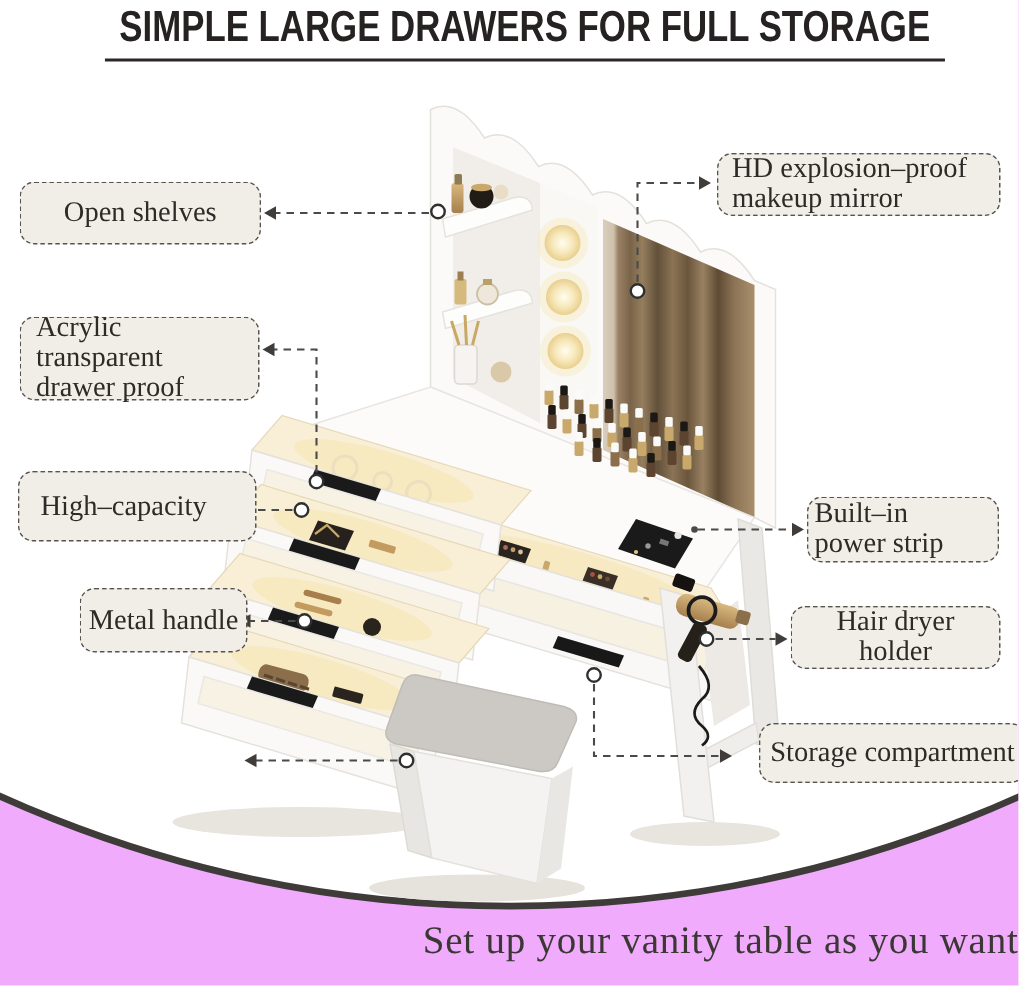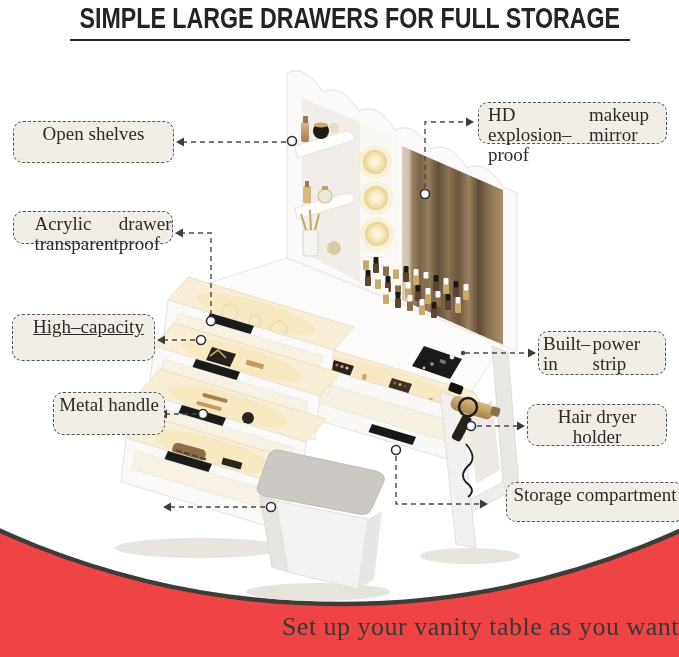--- a/index.html
+++ b/index.html
@@ -1,27 +1,27 @@
 <!DOCTYPE html>
 <html><head>
 <meta charset="utf-8">
 <style>
   html,body{margin:0;padding:0;background:#ffffff;}
-  .stage{position:relative;width:679px;height:657px;background:#ef4444;overflow:hidden;
+  .stage{position:relative;width:679px;height:657px;background:#f0abfc;overflow:hidden;
          font-family:"Liberation Serif", serif;}
   svg.scene{position:absolute;left:0;top:0;width:679px;height:657px;display:block;}
   .title{position:absolute;top:2px;left:0;width:100%;text-align:center;
          font-family:"Liberation Sans", sans-serif;z-index:5;}
   .title-inner{display:inline-block;font-size:29px;font-weight:bold;color:#262222;
          letter-spacing:0px;transform:scaleX(0.80);transform-origin:center top;
          border-bottom:2px solid #2B2727;padding:0 12px 4px 12px;white-space:nowrap;}
   .caption{position:absolute;top:612px;left:0;width:100%;text-align:right;
          font-size:26px;color:#3B3734;letter-spacing:0.5px;z-index:5;}
   .label{position:absolute;background:#F1EEE7;border:1.6px dashed #57534F;border-radius:10px;
-         color:#2E2A27;font-size:19px;line-height:1.05;display:flex;flex-direction:row;
+         color:#2E2A27;font-size:19px;line-height:1.05;display:flex;flex-direction:column;
          justify-content:center;text-align:center;box-sizing:border-box;padding:2px 4px;z-index:4;}
   .label.align-left{text-align:left;}
   .label .l2:empty{display:none;}
 </style>
 </head>
 <body>
 
 <div class="stage">
 
   <svg class="scene" viewBox="0 0 679 657">
@@ -279,25 +279,25 @@
   </svg>
 
   <div class="title">
     <span class="title-inner">SIMPLE LARGE DRAWERS FOR FULL STORAGE</span>
   </div>
 
   <div class="label" style="left:13px;top:121px;width:161px;height:42px;">
     <span class="l1">Open shelves</span>
 
   </div>
-  <div class="label align-left" style="left:13px;top:211px;width:160px;height:33px;padding-left:24px;">
+  <div class="label align-left" style="left:13px;top:211px;width:160px;height:56px;padding-left:10px;">
     <span class="l1">Acrylic transparent</span>
     <span class="l2">drawer proof</span>
   </div>
-  <div class="label align-left" style="left:12px;top:314px;width:143px;height:47px;padding-left:14px;text-decoration:underline;">
+  <div class="label align-left" style="left:12px;top:314px;width:159px;height:47px;padding-left:14px;">
     <span class="l1">High–capacity</span>
   </div>
   <div class="label" style="left:13px;top:392px;width:112px;height:43px;margin-left:40px;">
     <span class="l1">Metal handle</span>
 
   </div>
   <div class="label align-left" style="left:478px;top:102px;width:189px;height:42px;padding-left:9px;">
     <span class="l1">HD explosion–proof</span>
     <span class="l2">makeup mirror</span>
   </div>

